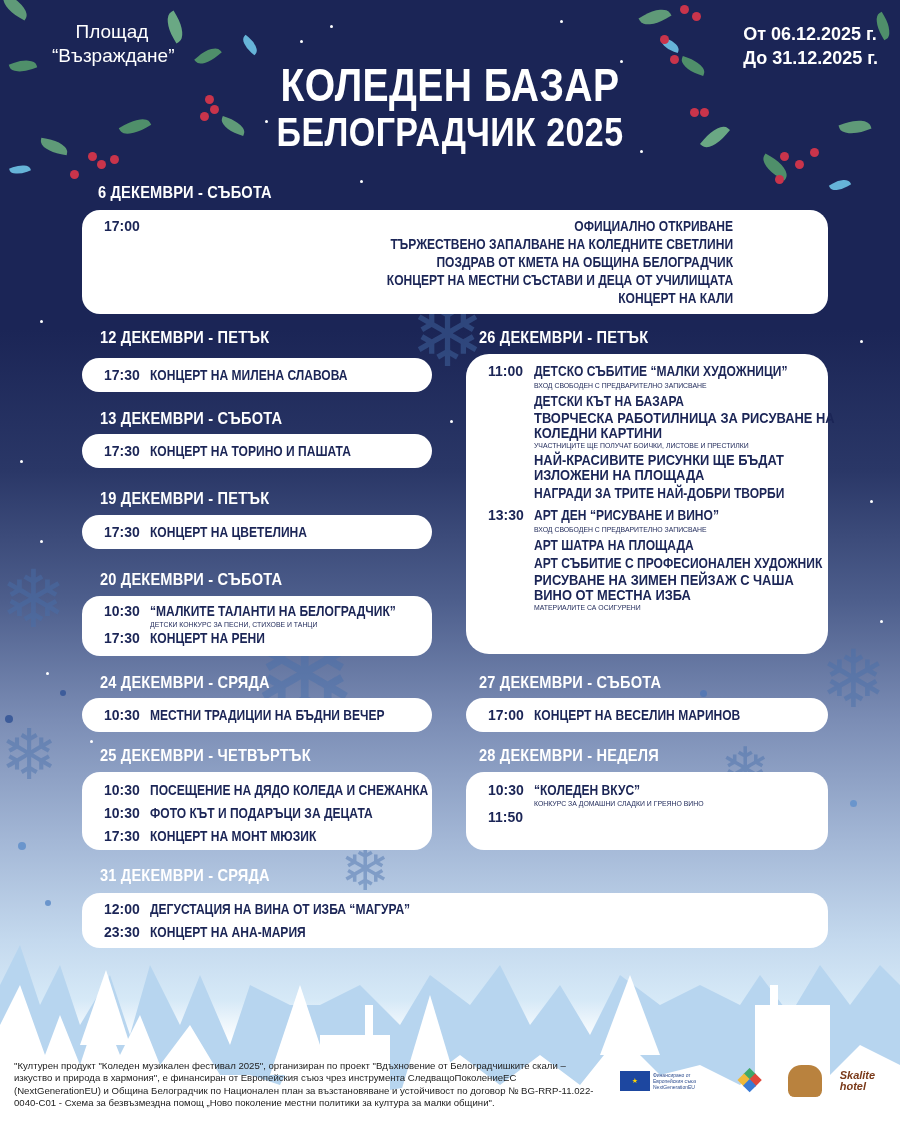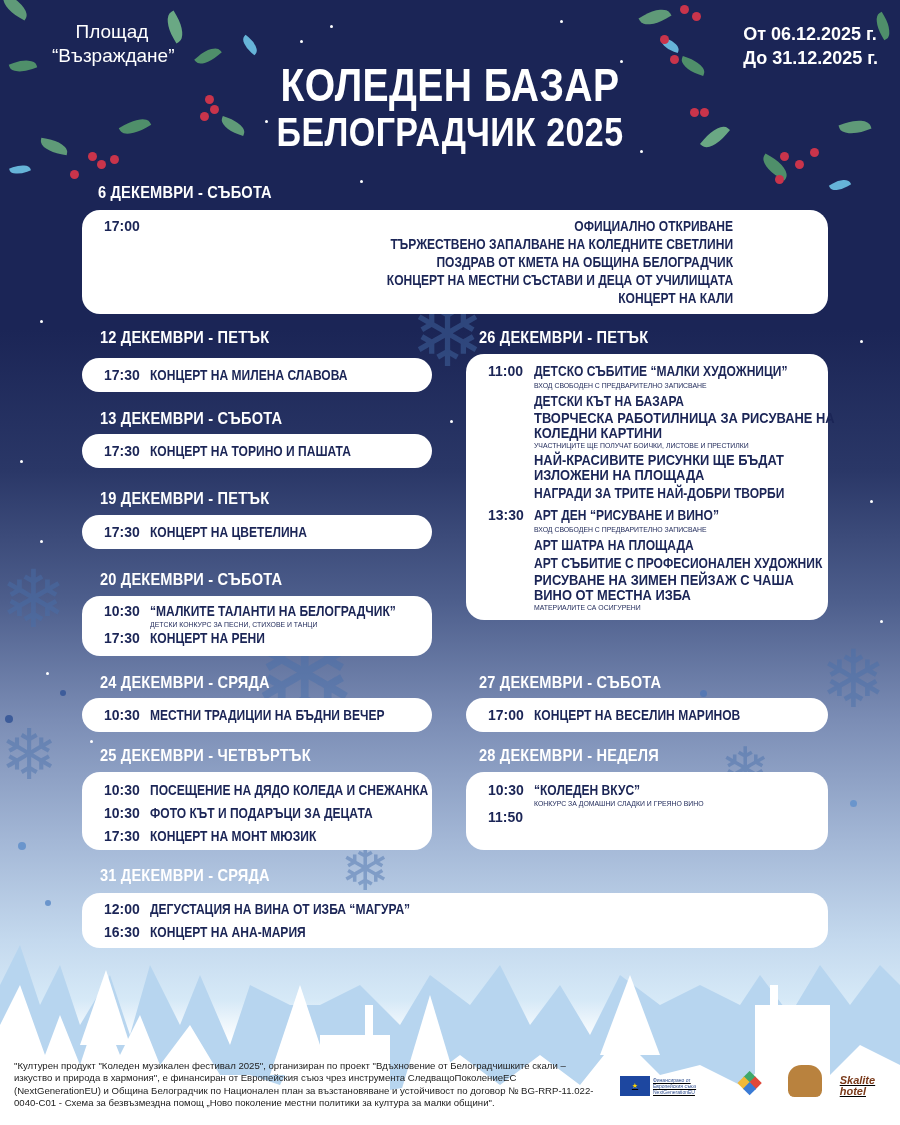--- a/index.html
+++ b/index.html
@@ -34,21 +34,21 @@
   .ev .lines { flex: 1; }
   .ln { font-weight: bold; color: #1b2556; font-size: 14px; line-height: 18px;
     transform-origin: left center; transform: scaleX(0.86); white-space: nowrap; }
   .big { font-size: 15px; line-height: 15px; }
   .sub { font-size: 8px; line-height: 12px; color: #1b2556; transform-origin: left center;
     transform: scaleX(0.86); white-space: nowrap; }
 
   .ground { position: absolute; left: 0; bottom: 0; width: 900px; height: 180px; }
   .footer-text { position: absolute; left: 14px; top: 1060px; width: 585px; font-size: 9.6px;
     line-height: 12.4px; color: #222; }
-  .logos { position: absolute; left: 620px; top: 1065px; display: flex; gap: 18px; align-items: flex-end; text-decoration: underline; }
+  .logos { position: absolute; left: 620px; top: 1065px; display: flex; gap: 18px; align-items: center; }
   .eu { width: 100px; height: 22px; display: flex; align-items: center; gap: 3px; }
   .eu .flag { width: 30px; height: 20px; background: #1d47a0; display: flex; align-items: center;
     justify-content: center; color: #ffd600; font-size: 7px; }
   .eu .txt { font-size: 5px; color: #2f4e8f; line-height: 6px; }
   .logo2 { width: 42px; height: 26px; position: relative; }
   .logo3 { width: 36px; height: 32px; background: #b9823e; border-radius: 40% 40% 20% 20%; }
   .logo4 { font-size: 11px; color: #7a3a1a; font-style: italic; font-weight: bold; line-height: 11px; }
 </style>
 </head>
 <body>
@@ -207,21 +207,21 @@
       <div class="t">10:30</div>
     <div class="ln">ФОТО КЪТ И ПОДАРЪЦИ ЗА ДЕЦАТА</div>
     </div>
   <div class="ev">
       <div class="t">17:30</div>
     <div class="ln">КОНЦЕРТ НА МОНТ МЮЗИК</div>
     </div>
 </div>
 
 <div class="day-head" style="left:479px;top:328px;">26 ДЕКЕМВРИ - ПЕТЪК</div>
-<div class="card" style="left:466px;top:354px;width:362px;height:266px;padding-top:8px;">
+<div class="card" style="left:466px;top:354px;width:362px;height:300px;padding-top:8px;border-radius:23px;">
   <div class="ev">
       <div class="t">11:00</div>
     <div class="lines">
       <div class="ln">ДЕТСКО СЪБИТИЕ “МАЛКИ ХУДОЖНИЦИ”</div>
       <div class="sub">ВХОД СВОБОДЕН С ПРЕДВАРИТЕЛНО ЗАПИСВАНЕ</div>
       <div class="ln">ДЕТСКИ КЪТ НА БАЗАРА</div>
       <div class="ln big">ТВОРЧЕСКА РАБОТИЛНИЦА ЗА РИСУВАНЕ НА</div>
       <div class="ln big">КОЛЕДНИ КАРТИНИ</div>
       <div class="sub">УЧАСТНИЦИТЕ ЩЕ ПОЛУЧАТ БОИЧКИ, ЛИСТОВЕ И ПРЕСТИЛКИ</div>
       <div class="ln big">НАЙ-КРАСИВИТЕ РИСУНКИ ЩЕ БЪДАТ</div>
@@ -265,21 +265,21 @@
     </div>
 </div>
 
 <div class="day-head" style="left:100px;top:866px;">31 ДЕКЕМВРИ - СРЯДА</div>
 <div class="card" style="left:82px;top:893px;width:746px;height:55px;padding-top:7px;">
   <div class="ev" style="margin-bottom:5px;">
       <div class="t">12:00</div>
     <div class="ln">ДЕГУСТАЦИЯ НА ВИНА ОТ ИЗБА “МАГУРА”</div>
     </div>
   <div class="ev">
-      <div class="t">16:30</div>
+      <div class="t">23:30</div>
     <div class="ln">КОНЦЕРТ НА АНА-МАРИЯ</div>
     </div>
 </div>
 
 <svg class="ground" viewBox="0 0 900 180" preserveAspectRatio="none">
   <polygon points="0,40 20,0 40,60 60,20 80,80 110,30 130,90 150,20 180,80 200,30 230,100 250,40 290,60 320,60 360,40 400,80 430,30 470,60 500,20 530,80 560,40 590,90 620,30 660,60 700,40 740,60 760,30 790,70 820,20 850,60 880,20 900,40 900,180 0,180" fill="#b7d5ef"></polygon>
   <polygon points="0,80 20,40 45,110 60,70 80,120 100,60 120,110 140,70 160,120 190,80 220,130 250,130 280,140 300,100 330,140 360,150 420,140 460,110 500,140 540,110 580,140 620,90 660,130 700,120 740,140 780,110 820,140 860,100 900,120 900,180 0,180" fill="#ffffff"></polygon>
   <polygon points="80,100 106,25 130,100" fill="#ffffff"></polygon>
   <polygon points="270,130 300,40 330,130" fill="#ffffff"></polygon>
   <polygon points="400,150 430,50 460,150" fill="#ffffff"></polygon>

